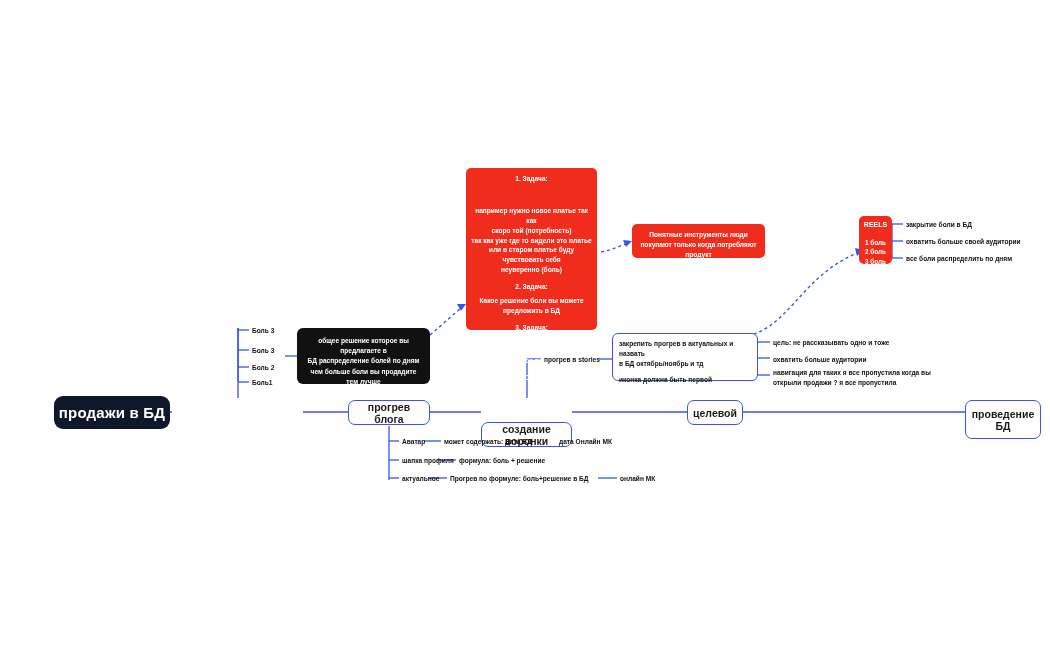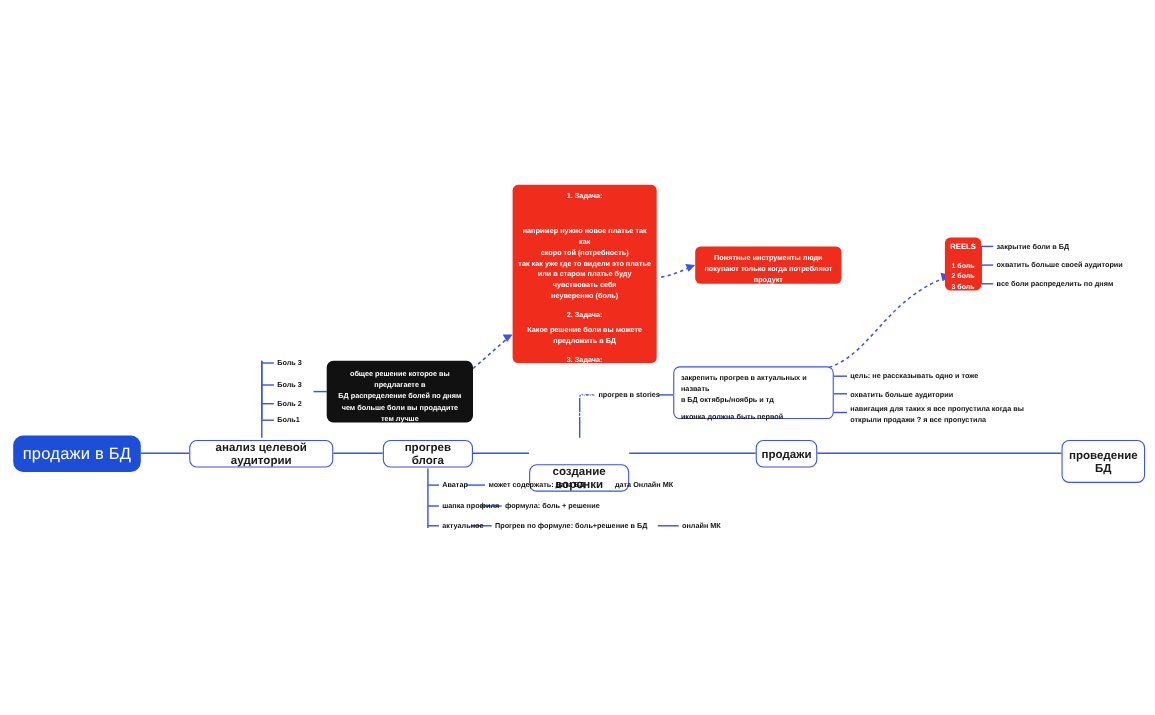--- a/index.html
+++ b/index.html
@@ -11,27 +11,28 @@
     overflow:hidden;
     -webkit-font-smoothing:antialiased;
   }
   #canvas{position:absolute;left:0;top:0;width:1050px;height:650px;}
   svg#wires{position:absolute;left:0;top:0;width:1050px;height:650px;pointer-events:none;}
 
   .node{position:absolute;box-sizing:border-box;}
 
   
   .root{
-    background:#1d4ed8;
+    background:#0f172a;
     color:#ffffff;
     border-radius:9px;
     font-size:15px;
-    font-weight:normal;
+    font-weight:bold;
     display:flex;align-items:center;justify-content:center;
     letter-spacing:.2px;
+    margin-left:42px;
   }
   
   .spine{
     background:#ffffff;
     border:1.6px solid #3a53e8;
     border-radius:7px;
     color:#1a1a1a;
     font-size:10.5px;
     font-weight:bold;
     display:flex;align-items:center;justify-content:center;
@@ -162,24 +163,23 @@
     <g stroke="#3a53e8" fill="none" stroke-width="1.3">
       <line x1="892" y1="224" x2="892" y2="258"></line>
       <line x1="892" y1="224" x2="903" y2="224"></line>
       <line x1="892" y1="241" x2="903" y2="241"></line>
       <line x1="892" y1="258" x2="903" y2="258"></line>
     </g>
   </svg>
 
   <div class="node root" style="left:12px;top:396px;width:116px;height:33px;">продажи в БД</div>
 
-  <div class="node spine" style="left:172px;top:400px;width:131px;height:25px;">анализ целевой аудитории</div>
   <div class="node spine" style="left:348px;top:400px;width:82px;height:25px;">прогрев блога</div>
   <div class="node spine" style="left:481px;top:400px;width:91px;height:25px;margin-top:22px;">создание воронки</div>
-  <div class="node spine" style="left:687px;top:400px;width:56px;height:25px;">продажи</div>
+  <div class="node spine" style="left:687px;top:400px;width:56px;height:25px;">целевой</div>
   <div class="node spine" style="left:965px;top:400px;width:76px;height:39px;">проведение БД</div>
 
   <div class="node leaf" style="left:252px;top:326px;">Боль 3</div>
   <div class="node leaf" style="left:252px;top:346px;">Боль 3</div>
   <div class="node leaf" style="left:252px;top:363px;">Боль 2</div>
   <div class="node leaf" style="left:252px;top:378px;">Боль1</div>
 
   <div class="node blackbox" style="left:297px;top:328px;width:133px;height:56px;padding:8px 7px;">
     <span>общее решение которое вы предлагаете в</span><br>
     <span>БД</span>

